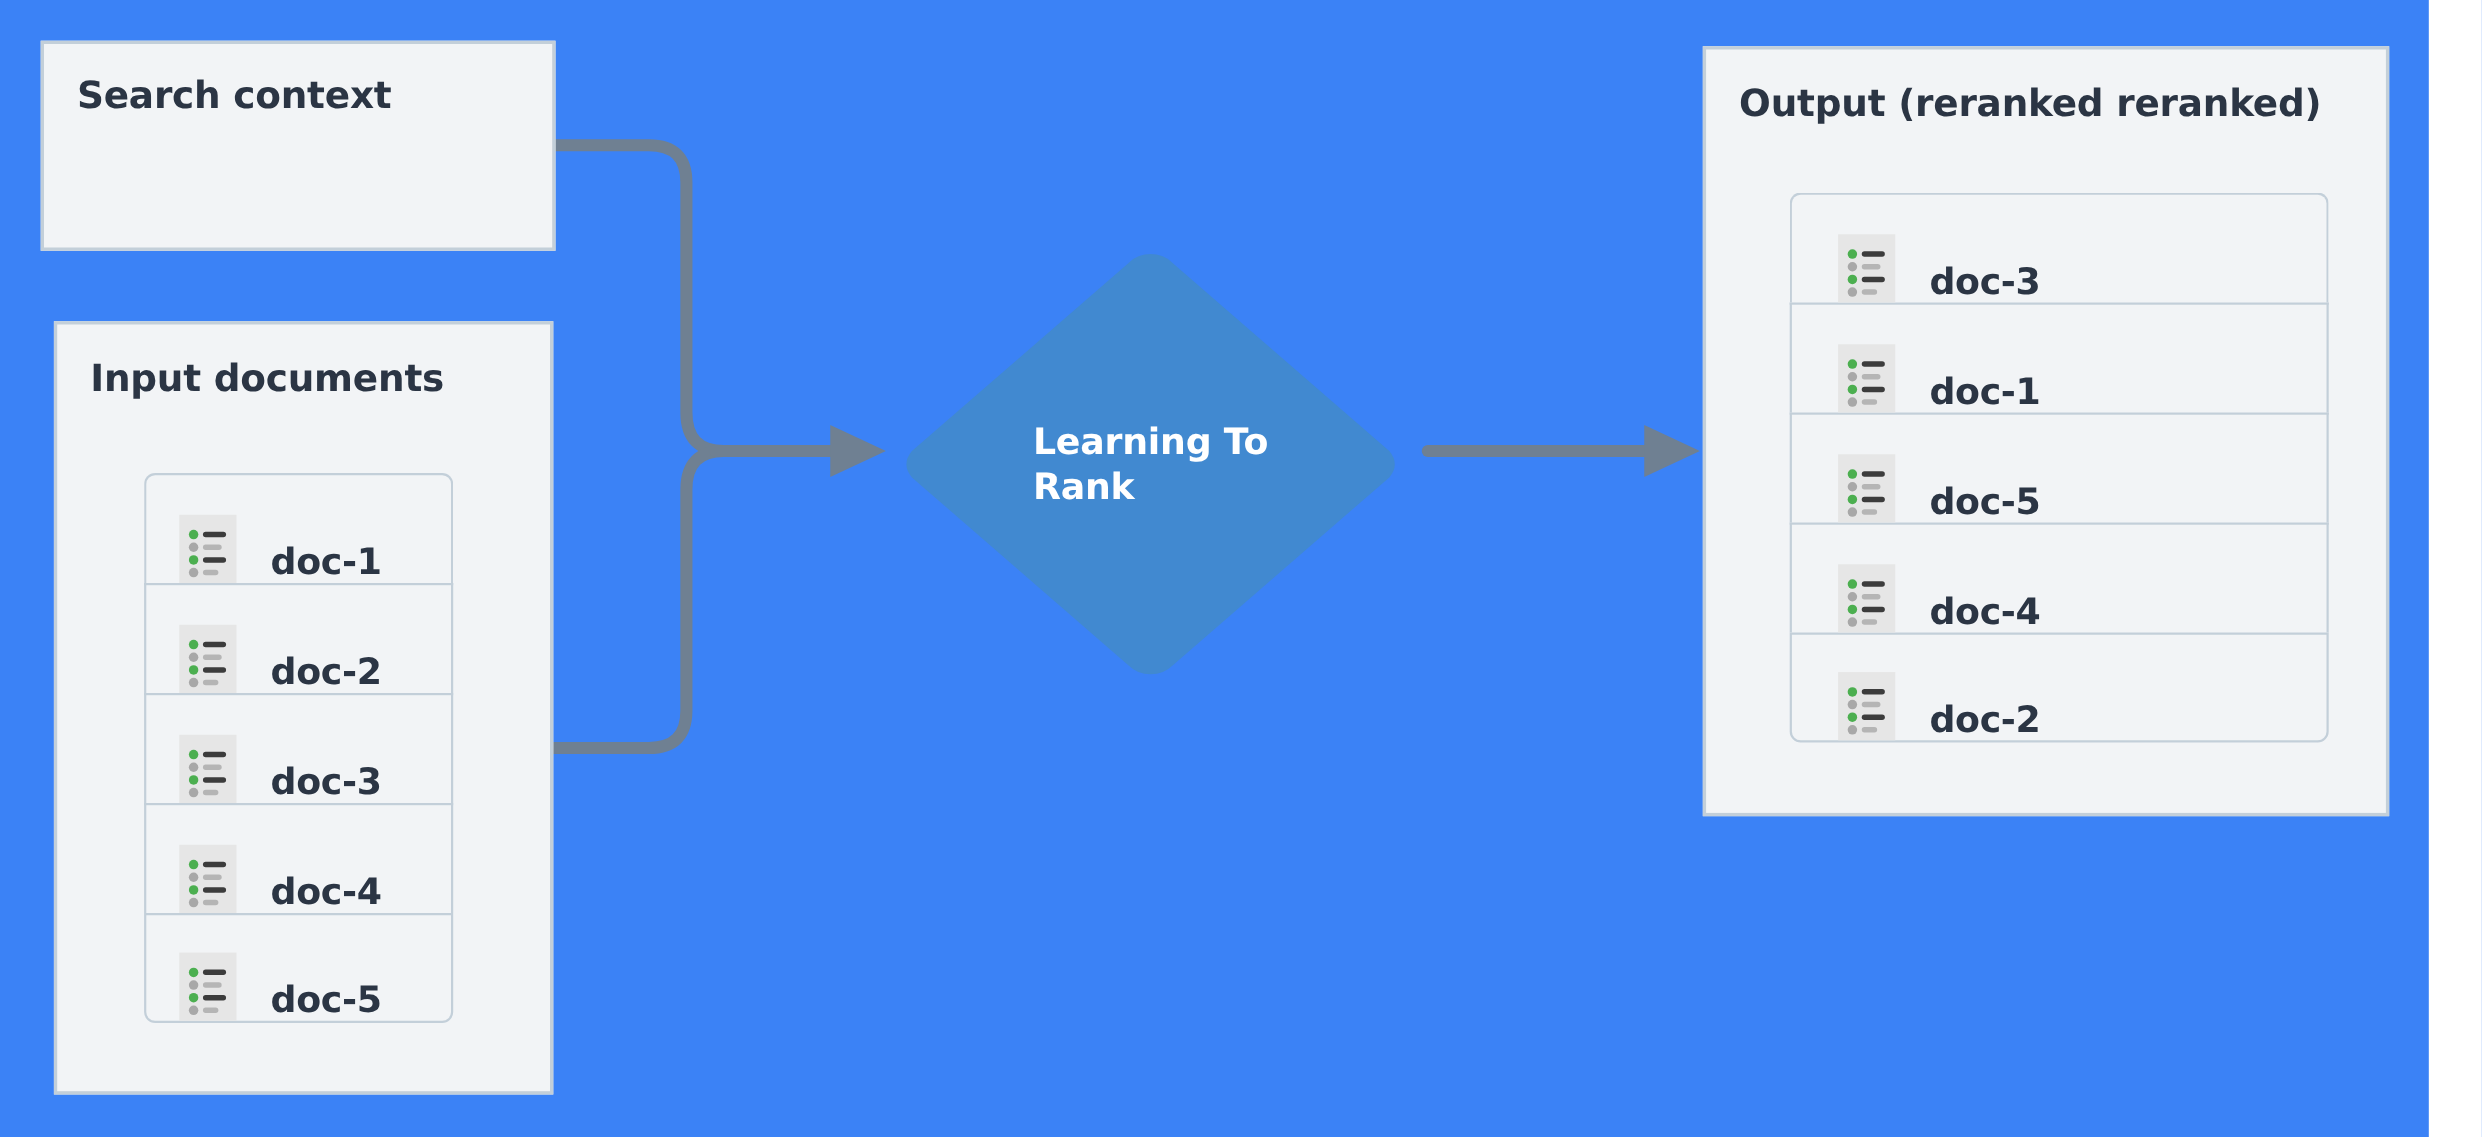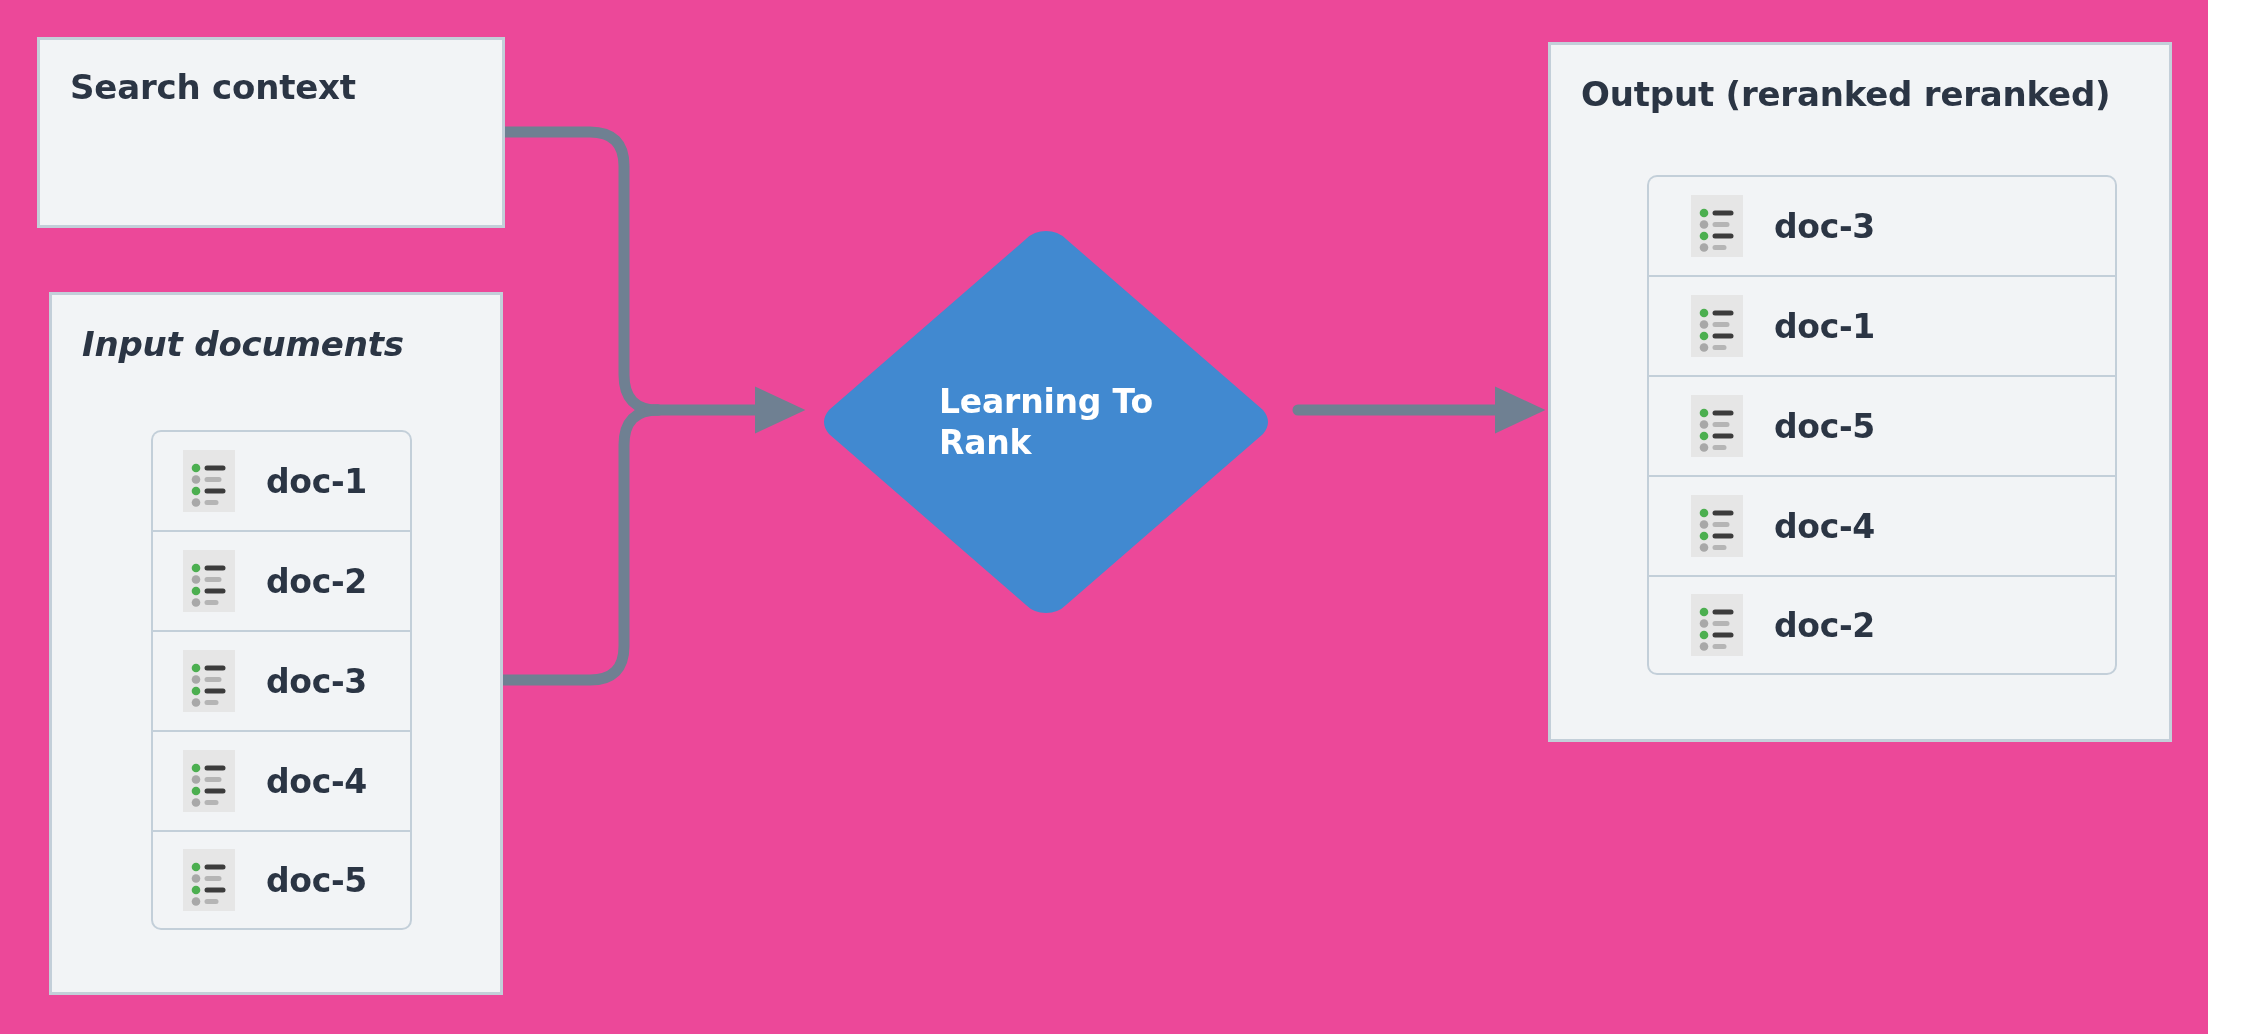--- a/index.html
+++ b/index.html
@@ -9,21 +9,21 @@
   }
   body {
     font-family: "DejaVu Sans", "Liberation Sans", sans-serif;
     -webkit-font-smoothing: antialiased;
   }
 
   #canvas {
     position: relative;
     width: 2208px;
     height: 1034px;
-    background: #ec4899;
+    background: #3b82f6;
     overflow: hidden;
   }
 
   
   .panel {
     position: absolute;
     background: #f2f4f6;
     border: 3px solid #c3cfd9;
     box-sizing: border-box;
   }
@@ -54,21 +54,21 @@
   }
 
   
   #input-documents-panel {
     left: 49px;
     top: 292px;
     width: 454px;
     height: 703px;
     padding: 28px 30px;
   }
-  #input-documents-panel .panel-title { margin-bottom: 0; font-style: italic; }
+  #input-documents-panel .panel-title { margin-bottom: 0; }
 
   
   #output-panel {
     left: 1548px;
     top: 42px;
     width: 624px;
     height: 700px;
     padding: 28px 30px;
   }
 
@@ -83,28 +83,27 @@
     width: 281px;
   }
   #output-doc-list {
     left: 1627px;
     top: 175px;
     width: 490px;
   }
 
   .doc-item {
     display: flex;
-    align-items: center;
+    align-items: flex-end;
     box-sizing: border-box;
     background: #f2f4f6;
     border: 2px solid #c3cfd9;
     border-bottom-width: 0;
     height: 100px;
     padding-left: 30px;
-    margin-left: 20px;
   }
   .doc-item:first-child {
     border-top-left-radius: 10px;
     border-top-right-radius: 10px;
   }
   .doc-item:last-child {
     border-bottom-width: 2px;
     border-bottom-left-radius: 10px;
     border-bottom-right-radius: 10px;
   }

